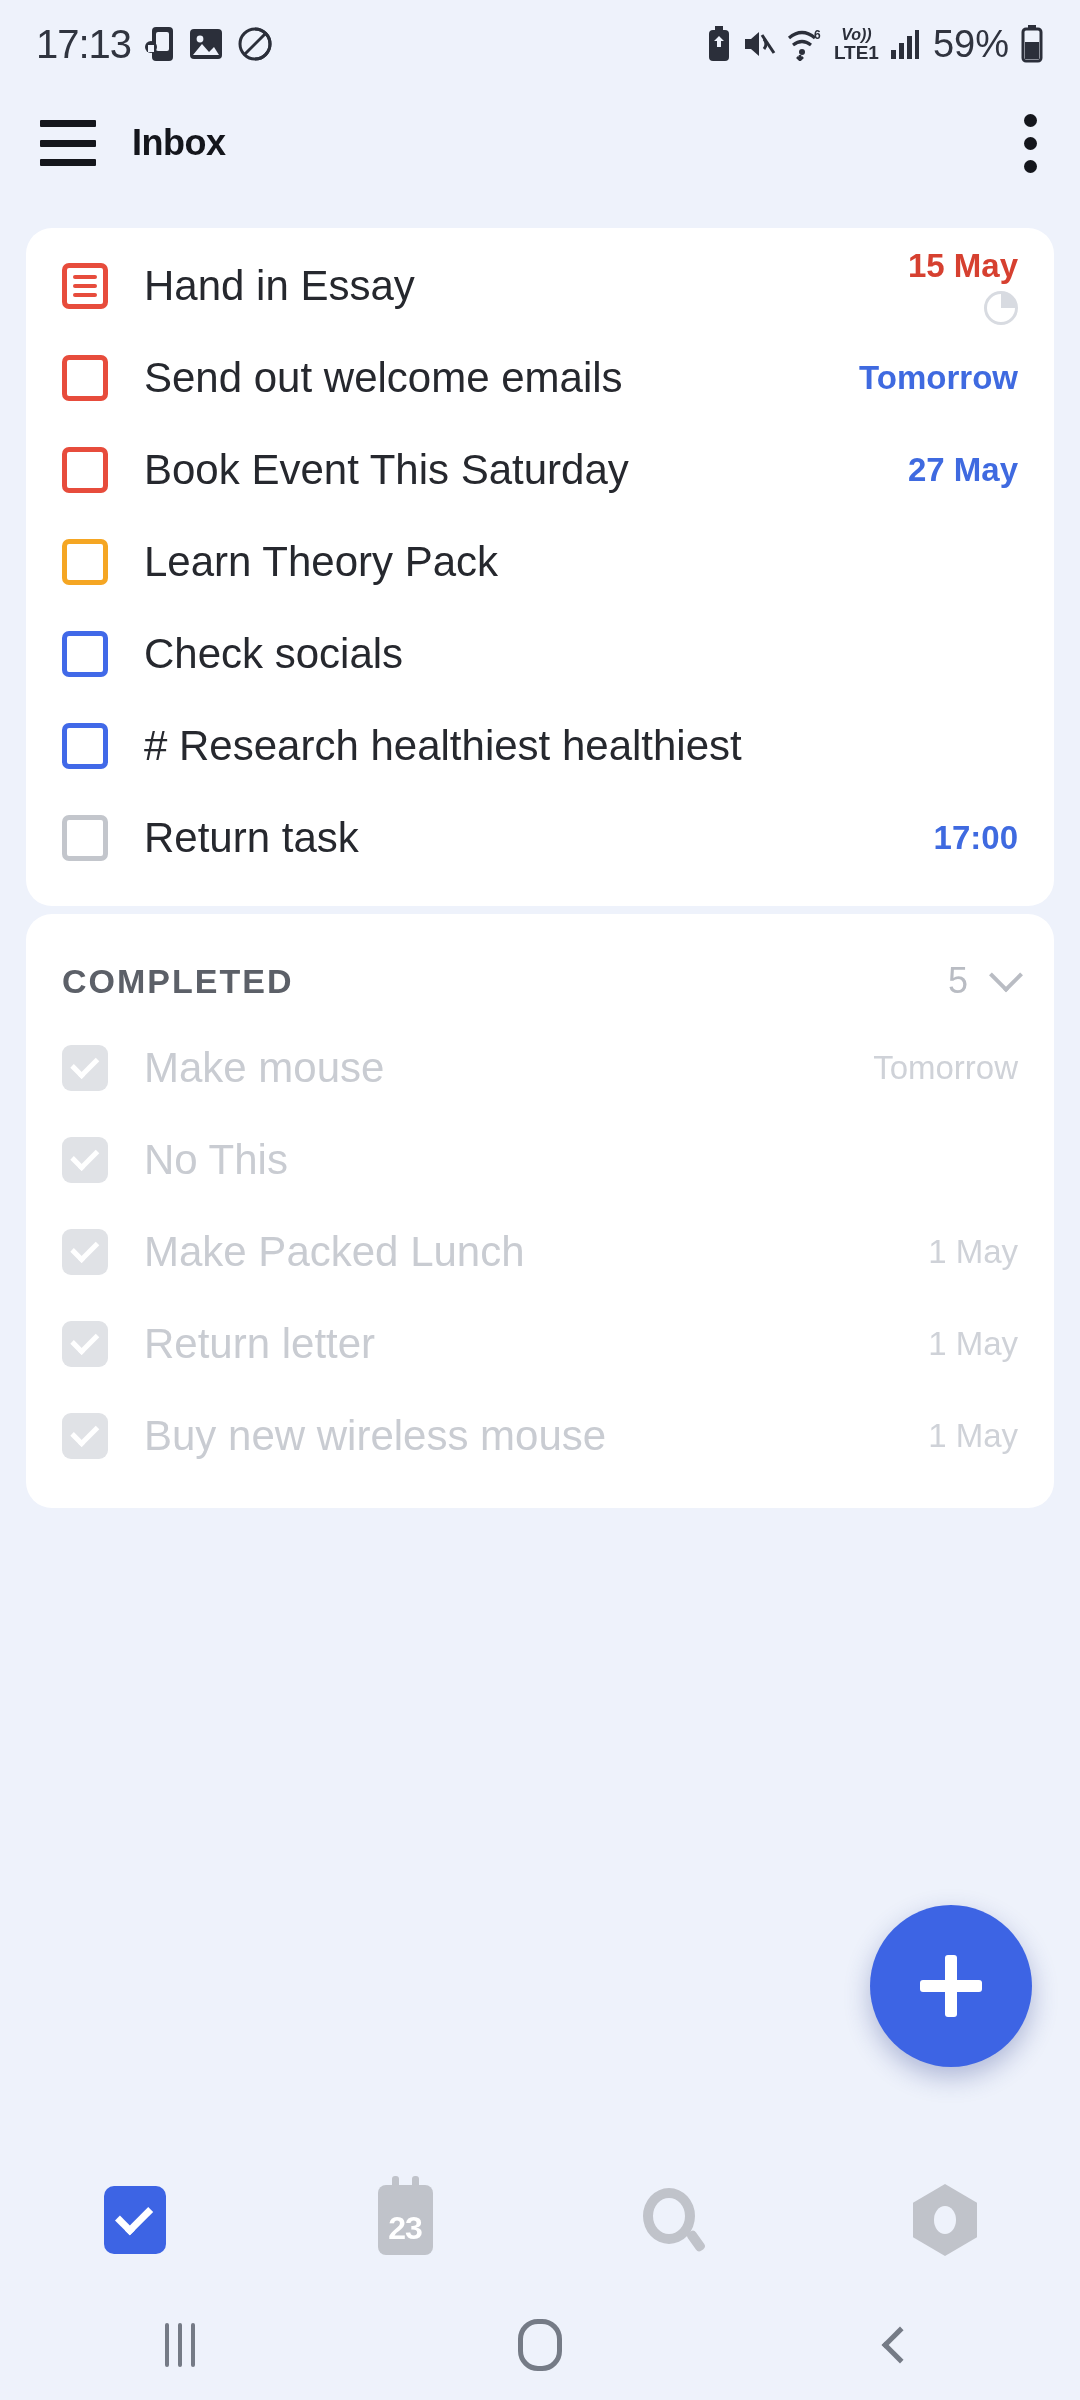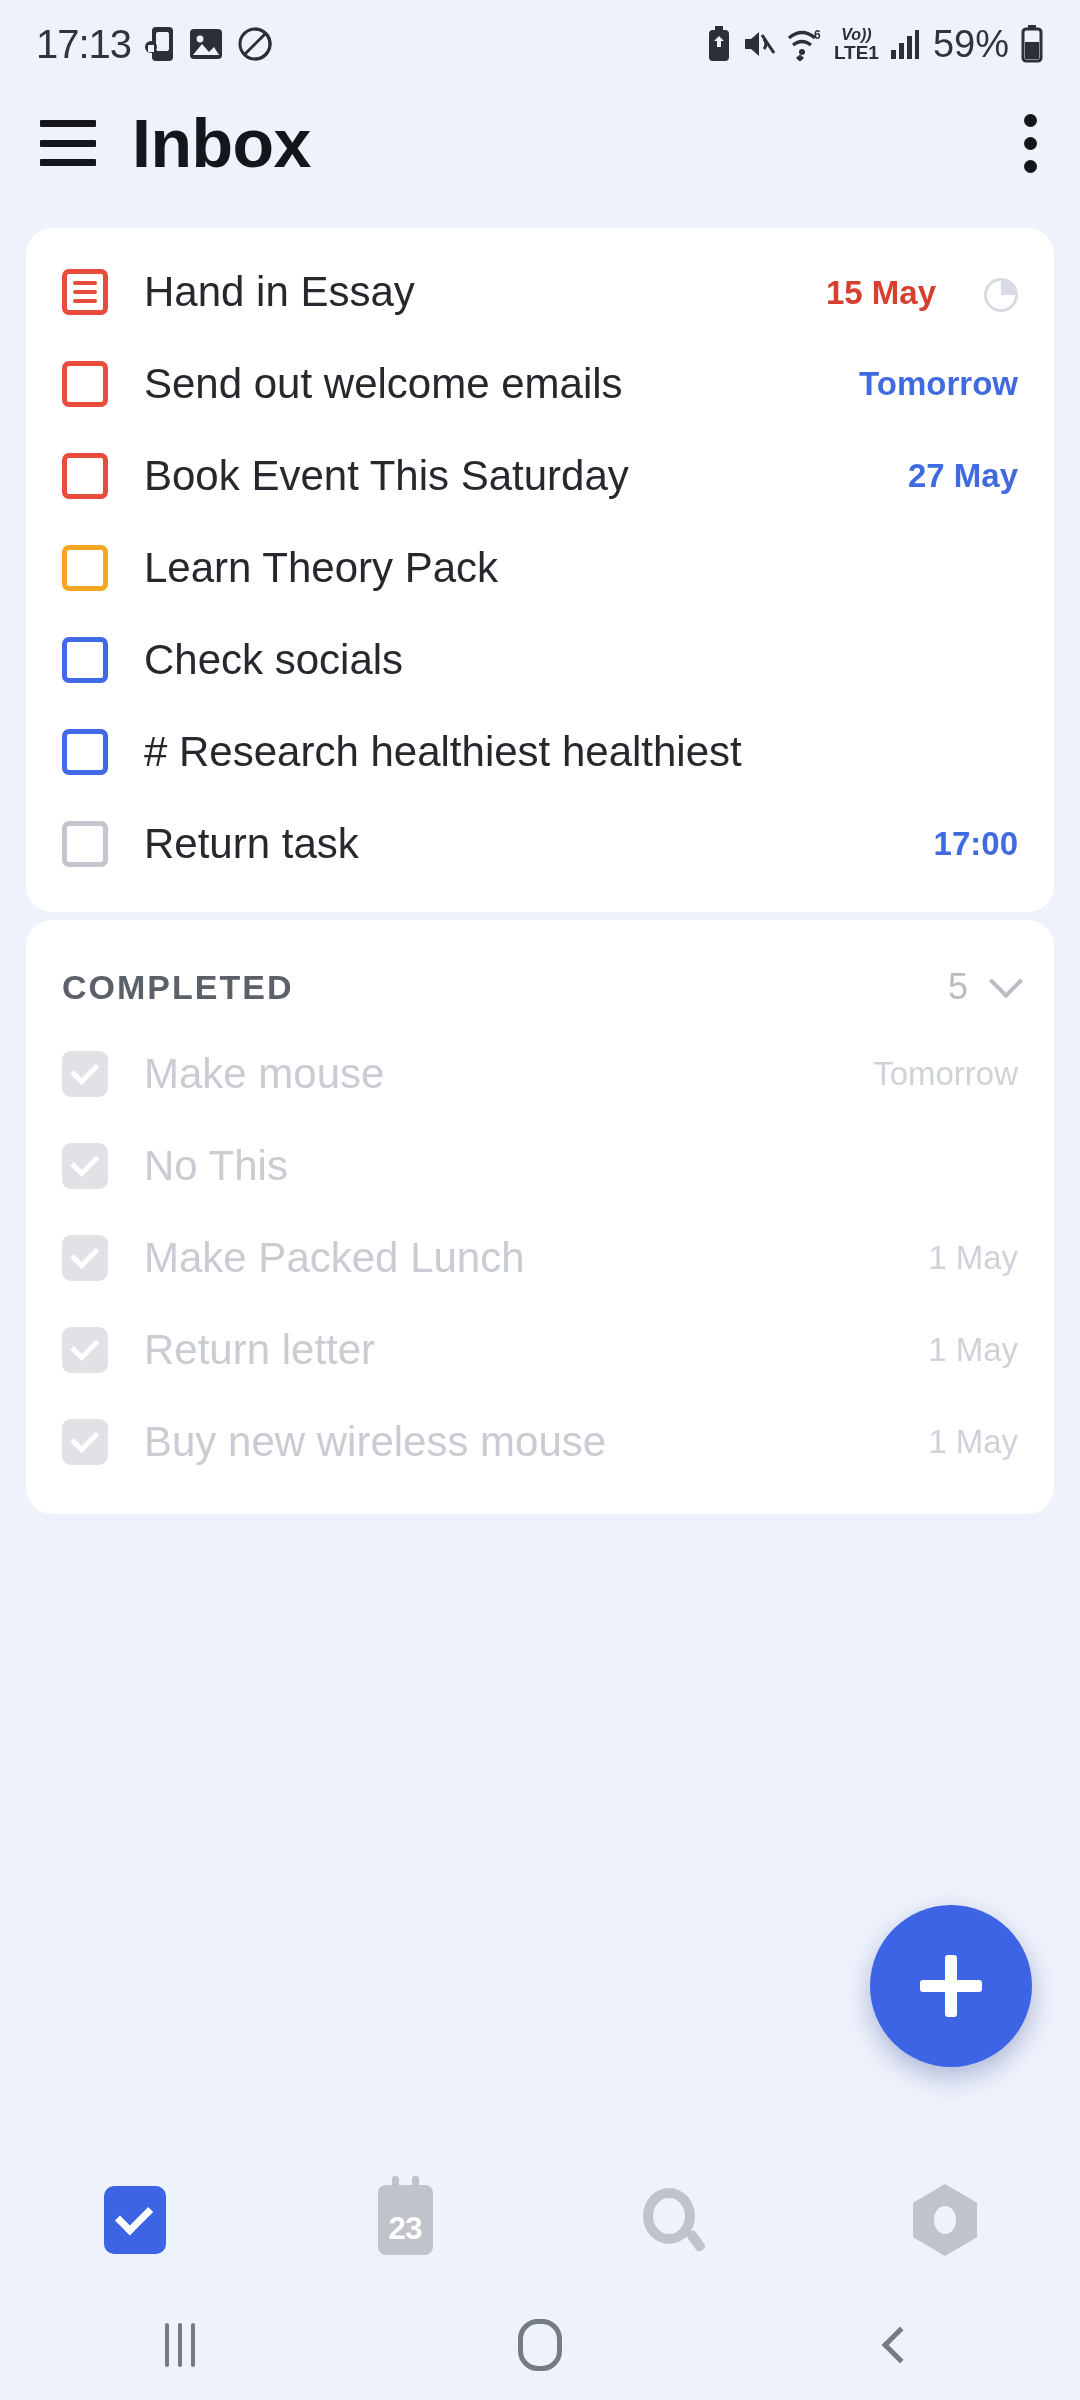--- a/index.html
+++ b/index.html
@@ -22,31 +22,31 @@
   .sb-ico { display:inline-flex; align-items:center; justify-content:center; }
   .sb-pct { font-size:38px; color:#30343f; margin-left:2px; }
   .volte { display:flex; flex-direction:column; align-items:center; line-height:1; }
   .volte .v1 { font-size:16px; font-weight:700;font-style:italic; }
   .volte .v2 { font-size:19px; font-weight:700; }
 
   
   .appbar { height:110px; display:flex; align-items:center; padding:0 40px; }
   .hamburger { width:56px; height:46px; display:flex; flex-direction:column; justify-content:space-between; cursor:pointer; }
   .hamburger span { display:block; height:7px; background:#14161c; border-radius:1px; }
-  .appbar-title { font-size:68px; font-weight:700; color:#14161c; margin-left:36px; letter-spacing:-0.5px; }
+  .appbar-title { font-size:36px; font-weight:700; color:#14161c; margin-left:36px; letter-spacing:-0.5px; }
   .overflow { margin-left:auto; width:20px; display:flex; flex-direction:column; gap:10px; align-items:center; cursor:pointer; }
   .overflow i { width:13px; height:13px; border-radius:50%; background:#14161c; display:block; }
 
   
   .card { background:#ffffff; border-radius:26px; margin:0 26px; overflow:hidden; }
   .card.tasks { margin-top:30px; }
   .card.completed { margin-top:8px; }
 
   .row { display:flex; align-items:center; padding:0 36px; height:92px; position:relative; }
-  .row.first { margin-top:18px;align-items:center; }
+  .row.first { margin-top:12px;align-items:center; }
 
   
   .cb { width:46px; height:46px; border-radius:7px; border:5px solid #cfd2d8; background:transparent; flex:none; }
   .cb.red { border-color:#e74c3c; }
   .cb.yellow { border-color:#f5a623; }
   .cb.blue { border-color:#4169e8; }
   .cb.grey { border-color:#c3c6cc; }
 
   .cb-list {
     width:46px; height:46px; border-radius:7px; border:5px solid #e74c3c; flex:none;
@@ -62,21 +62,21 @@
     display:flex; align-items:center; justify-content:center;
   }
   .cb-done:after {
     content:""; width:20px; height:11px; border-left:5px solid #ffffff; border-bottom:5px solid #ffffff;
     transform:rotate(-45deg) translate(2px,-3px);
   }
 
   .row-title { font-size:42px; color:#26282e; margin-left:36px; white-space:nowrap; }
   .row-title.done { color:#c9ccd2; }
 
-  .row-meta { margin-left:auto; display:flex; align-items:flex-end;gap:48px; }
+  .row-meta { margin-left:auto; display:flex; flex-direction:column; align-items:flex-end; }
   .row-date { font-size:33px; font-weight:700; }
   .row-date.red { color:#d64030; }
   .row-date.blue { color:#3f6ae0; }
   .row-date.grey { color:#cfd2d8; font-weight:400; }
 
   .pie {
     width:34px; height:34px; border-radius:50%; margin-top:6px;
     background:conic-gradient(#d8dbe1 0deg 90deg, #ffffff 90deg 360deg);
     border:3px solid #d8dbe1;
   }

